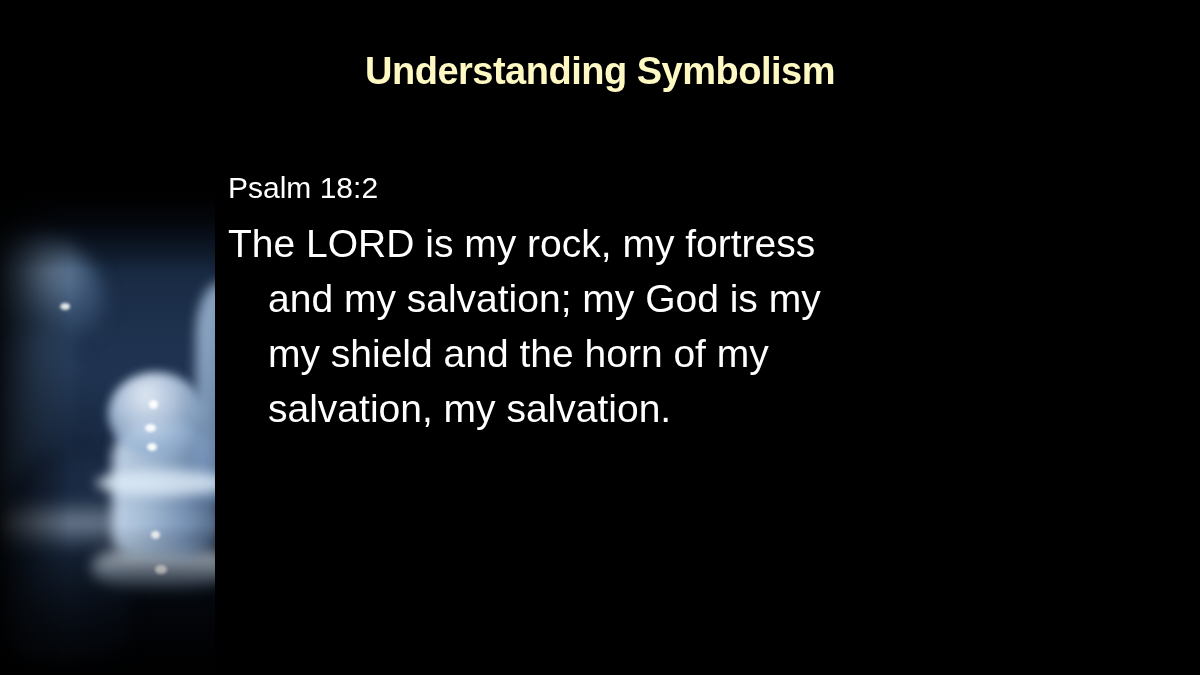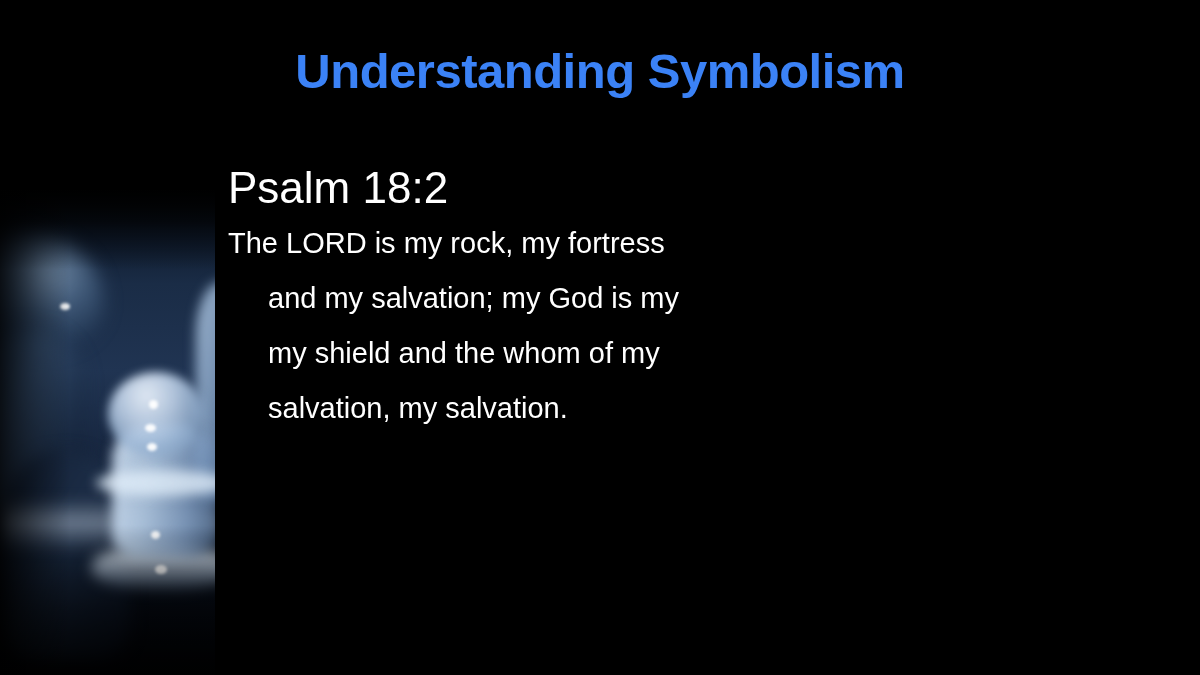--- a/index.html
+++ b/index.html
@@ -237,50 +237,50 @@
     background: #000000;
   }
 
   
   #title {
     position: absolute;
     left: 0;
     top: 40px;
     width: 1200px;
     text-align: center;
-    color: #3b82f6;
+    color: #fef9c3;
     font-family: "Liberation Sans", sans-serif;
     font-weight: bold;
-    font-size: 49px;
+    font-size: 38px;
     line-height: 62px;
     letter-spacing: -0.5px;
     white-space: nowrap;
   }
 
   #body-block {
     position: absolute;
     left: 228px;
     top: 160px;
     width: 930px;
   }
 
   .ref-line {
     color: #ffffff;
     font-family: "Liberation Sans", sans-serif;
     font-weight: normal;
-    font-size: 44px;
+    font-size: 30px;
     line-height: 56px;
     white-space: nowrap;
   }
 
   .verse-line {
     color: #ffffff;
     font-family: "Liberation Sans", sans-serif;
     font-weight: normal;
-    font-size: 29px;
+    font-size: 39px;
     line-height: 55px;
     white-space: nowrap;
   }
   
   .verse-line.cont { padding-left: 40px; }
 </style>
 </head>
 <body>
 
 <div id="slide">
@@ -308,17 +308,17 @@
     <div class="photo-right-edge"></div>
   </div>
 
   <div id="title">Understanding Symbolism</div>
 
   <div id="body-block">
     <div class="ref-line">Psalm 18:2</div>
 
     <div class="verse-line">The LORD is my rock, my fortress</div>
     <div class="verse-line cont">and my salvation; my God is my</div>
-    <div class="verse-line cont">my shield and the whom of my</div>
+    <div class="verse-line cont">my shield and the horn of my</div>
     <div class="verse-line cont">salvation, my salvation.</div>
   </div>
 
 </div>
 
 </body></html>

